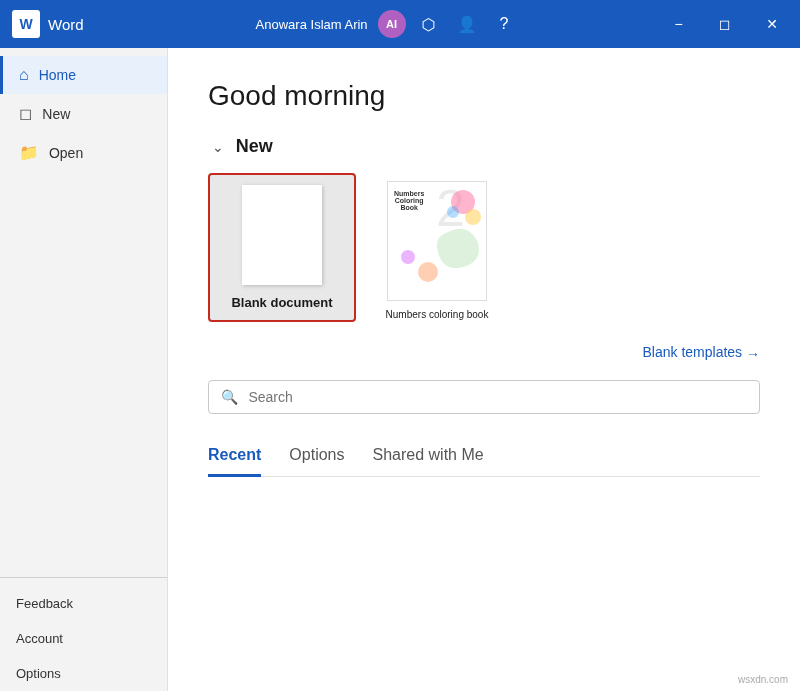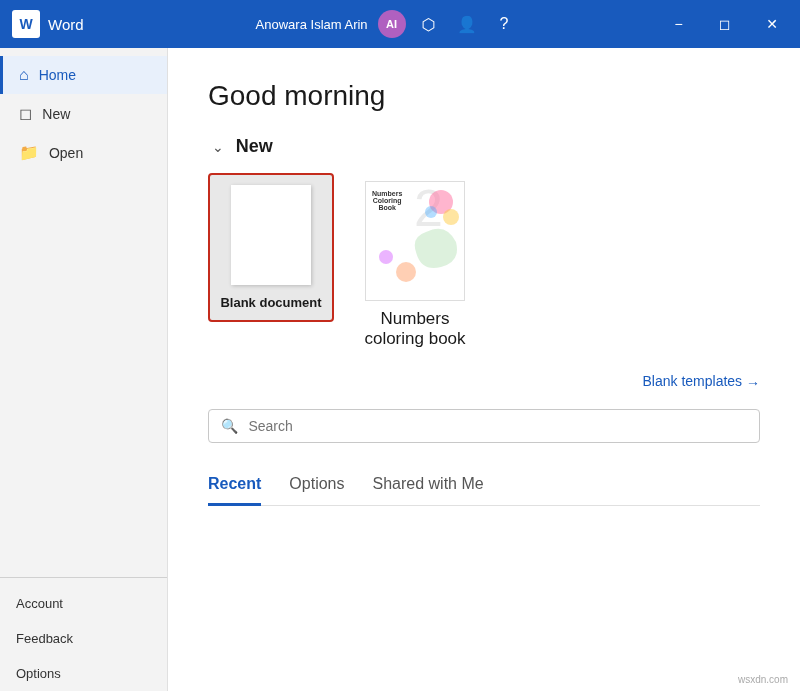--- a/index.html
+++ b/index.html
@@ -170,21 +170,21 @@
       align-items: flex-start;
     }
     .template-card {
       display: flex;
       flex-direction: column;
       align-items: center;
       cursor: pointer;
       border-radius: 4px;
       padding: 10px;
       background: #e8e8e8;
-      width: 126px;
+      width: 148px;
     }
     .template-card.selected {
       border: 2px solid #c42b1c;
       background: #e8e8e8;
     }
     .template-card:not(.selected) {
       border: 1px solid transparent;
     }
     .blank-doc-preview {
       width: 80px;
@@ -242,21 +242,21 @@
       font-size: 7px;
       font-weight: 700;
       text-align: center;
       color: #333;
       z-index: 1;
       position: absolute;
       top: 8px;
       left: 6px;
     }
     .template-alt-label {
-      font-size: 17px;
+      font-size: 10px;
       font-weight: 400;
       color: #1a1a1a;
       text-align: center;
     }
 
     
     #more-templates-row {
       display: flex;
       justify-content: flex-end;
       margin-bottom: 20px;
@@ -351,22 +351,22 @@
     </div>
     <div class="nav-item">
       <span class="nav-icon">◻</span>
       <span>New</span>
     </div>
     <div class="nav-item">
       <span class="nav-icon">📁</span>
       <span>Open</span>
     </div>
     <div id="sidebar-bottom">
+      <div class="bottom-nav-item">Feedback</div>
       <div class="bottom-nav-item">Account</div>
-      <div class="bottom-nav-item">Feedback</div>
       <div class="bottom-nav-item">Options</div>
     </div>
   </div>
 
   <div id="content">
     <h1 id="greeting">Good morning</h1>
 
     <div id="new-section-header">
       <span id="collapse-btn">⌄</span>
       <span id="new-label">New</span>

